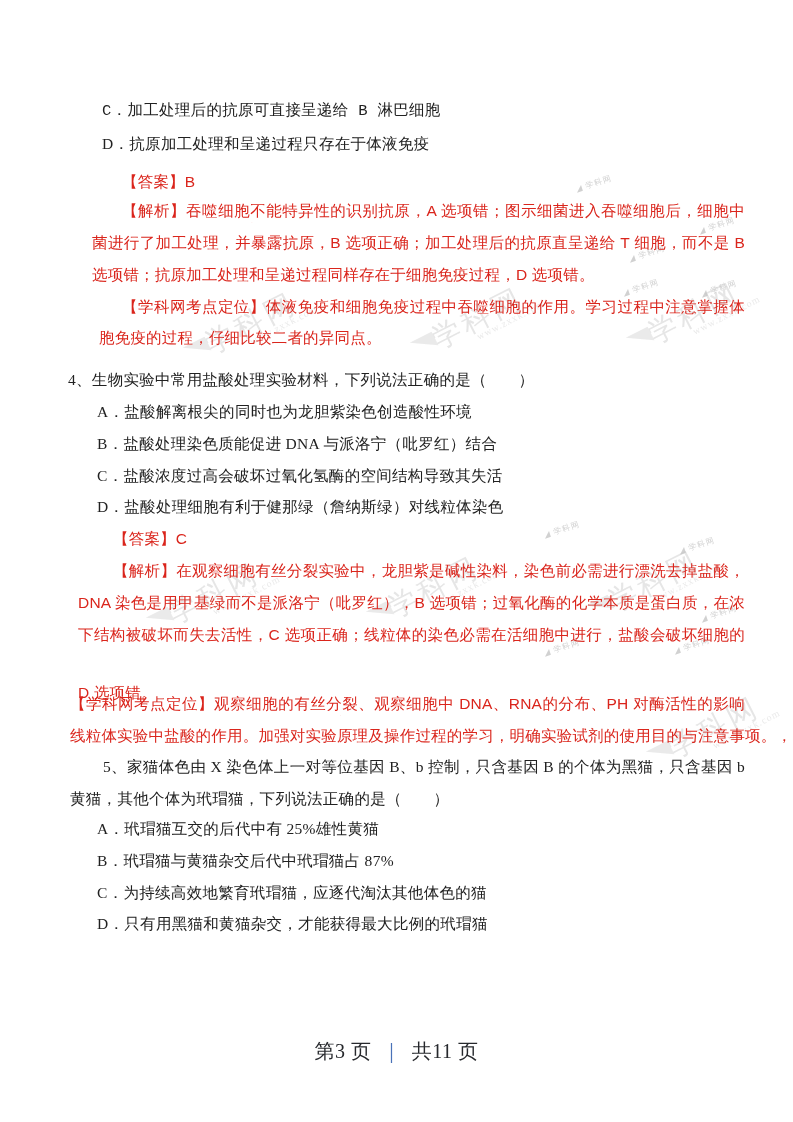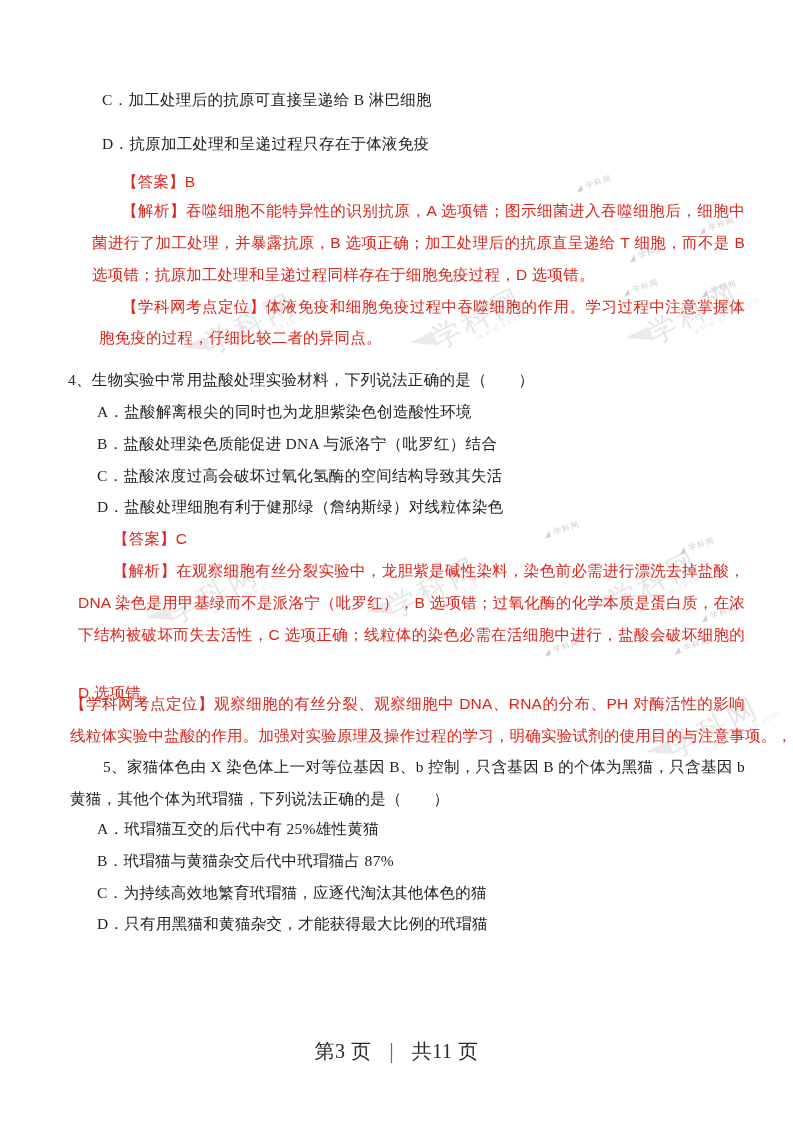--- a/index.html
+++ b/index.html
@@ -100,21 +100,21 @@
   <div class="stamp" style="left:698px;top:220px;">◢ 学科网</div>
   <div class="stamp" style="left:628px;top:248px;">◢ 学科网</div>
   <div class="stamp" style="left:622px;top:282px;">◢ 学科网</div>
   <div class="stamp" style="left:700px;top:283px;">◢ 学科网</div>
   <div class="stamp" style="left:543px;top:524px;">◢ 学科网</div>
   <div class="stamp" style="left:678px;top:540px;">◢ 学科网</div>
   <div class="stamp" style="left:700px;top:608px;">◢ 学科网</div>
   <div class="stamp" style="left:543px;top:642px;">◢ 学科网</div>
   <div class="stamp" style="left:673px;top:640px;">◢ 学科网</div>
 
-  <div class="ln" style="top:90px;left:102px;">C．加工处理后的抗原可直接呈递给 B 淋巴细胞</div>
+  <div class="ln" style="top:101px;left:102px;font-family:Liberation Mono, monospace;">C．加工处理后的抗原可直接呈递给 B 淋巴细胞</div>
   <div class="ln" style="top:134px;left:102px;">D．抗原加工处理和呈递过程只存在于体液免疫</div>
   <div class="ln red" style="top:172px;left:122px;">【答案】B</div>
   <div class="ln red fill" style="top:201px;left:122px;">【解析】吞噬细胞不能特异性的识别抗原，A 选项错；图示细菌进入吞噬细胞后，细胞中的溶酶体对细</div>
   <div class="ln red fill" style="top:233px;left:92px;">菌进行了加工处理，并暴露抗原，B 选项正确；加工处理后的抗原直呈递给 T 细胞，而不是 B 淋巴细胞，C</div>
   <div class="ln red" style="top:265px;left:92px;">选项错；抗原加工处理和呈递过程同样存在于细胞免疫过程，D 选项错。</div>
   <div class="ln red fill" style="top:297px;left:122px;">【学科网考点定位】体液免疫和细胞免疫过程中吞噬细胞的作用。学习过程中注意掌握体液免疫和细</div>
   <div class="ln red" style="top:328px;left:91px;margin-left:8px;">胞免疫的过程，仔细比较二者的异同点。</div>
 
   <div class="ln" style="top:370px;left:68px;">4、生物实验中常用盐酸处理实验材料，下列说法正确的是（　　）</div>
   <div class="ln" style="top:402px;left:97px;">A．盐酸解离根尖的同时也为龙胆紫染色创造酸性环境</div>

